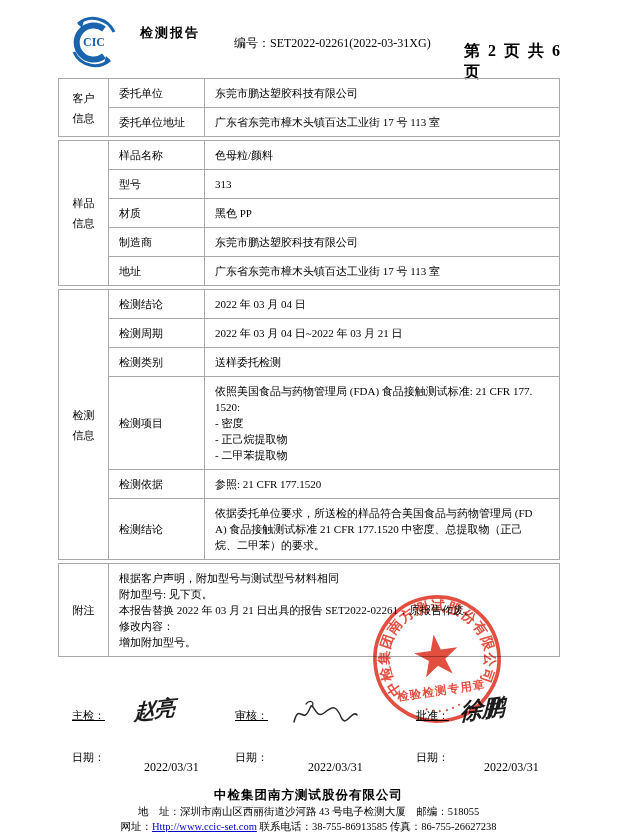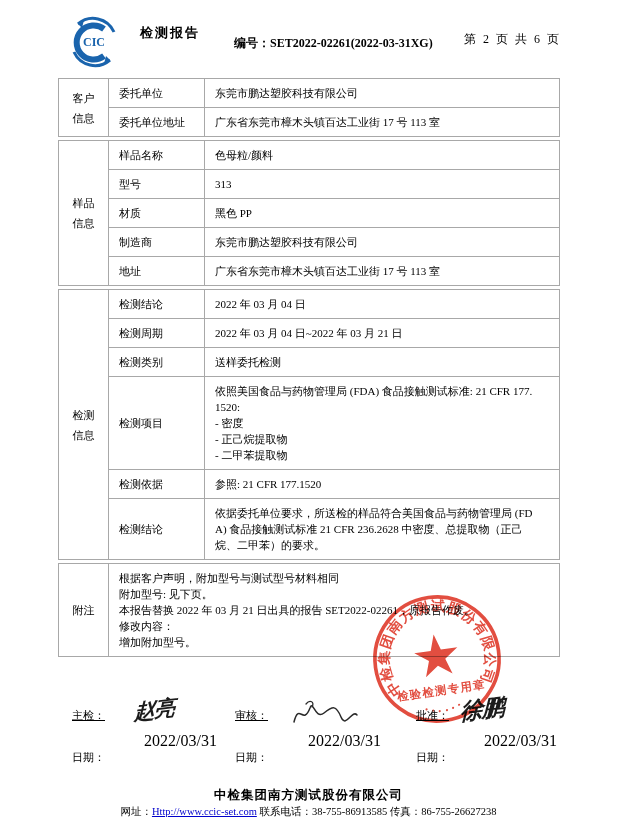--- a/index.html
+++ b/index.html
@@ -5,37 +5,37 @@
   html,body{margin:0;padding:0;}
   body{
     width:617px;height:840px;position:relative;background:#ffffff;
     font-family:"Liberation Serif","DejaVu Serif",serif;color:#000;
     overflow:hidden;
   }
   
   .header{position:absolute;top:0;left:0;width:564px;height:78px;}
   .logo{position:absolute;left:66px;top:14px;width:56px;height:56px;}
   .report-title{position:absolute;left:140px;top:24px;font-size:13px;font-weight:bold;letter-spacing:2px;}
-  .report-no{position:absolute;left:234px;top:35px;font-size:12px;font-weight:bold;}
-  .page-info{position:absolute;left:464px;top:31px;font-size:12px;font-weight:normal;letter-spacing:2px;}
+  .report-no{position:absolute;left:234px;top:35px;font-size:12px;font-weight:normal;}
+  .page-info{position:absolute;left:464px;top:41px;font-size:16px;font-weight:bold;letter-spacing:2px;}
   
   .content{position:absolute;top:78px;left:58px;width:501px;}
   table{width:100%;border-collapse:collapse;table-layout:fixed;margin:0 0 3px 0;}
   col.c-cat{width:50px;} col.c-label{width:96px;} col.c-value{width:355px;}
   td{border:1px solid #a8a8a8;font-size:11px;line-height:16px;padding:6px 8px 6px 10px;vertical-align:middle;word-break:break-all;}
   td.cat{text-align:center;padding:4px 2px;line-height:20px;}
   td.val{padding-right:24px;}
   .cell-line{margin:0;}
   
   .sign-area{position:absolute;top:704px;left:58px;width:501px;height:90px;font-size:11px;}
   .s-lab{position:absolute;top:4px;text-decoration:underline;}
   .sig-name{position:absolute;font-size:21px;font-style:italic;font-weight:600;
     transform:rotate(-7deg) skewX(-8deg);letter-spacing:-1px;color:#1c1c1c;}
   .squiggle{position:absolute;}
-  .d-lab{position:absolute;top:46px;} .d-val{position:absolute;top:28px;font-size:16px;}
+  .d-lab{position:absolute;top:46px;} .d-val{position:absolute;top:56px;font-size:12px;}
   
   .stamp{position:absolute;left:364px;top:586px;width:146px;height:146px;
     transform:rotate(-8deg);opacity:.9;mix-blend-mode:multiply;pointer-events:none;}
   
   .footer{position:absolute;top:786px;left:0;width:617px;text-align:center;}
   .f-company{font-size:12.5px;font-weight:bold;letter-spacing:1px;line-height:18px;}
   .f-line{font-size:10.5px;line-height:15px;}
   .f-link{color:#0000cc;text-decoration:underline;cursor:pointer;}
 </style>
 </head>
@@ -144,21 +144,21 @@
         <div class="cell-line">- 正己烷提取物</div>
         <div class="cell-line">- 二甲苯提取物</div>
       </td>
     </tr>
     <tr>
       <td class="lbl">检测依据</td>
       <td class="val">参照: 21 CFR 177.1520</td>
     </tr>
     <tr>
       <td class="lbl">检测结论</td>
-      <td class="val">依据委托单位要求，所送检的样品符合美国食品与药物管理局 (FDA) 食品接触测试标准 21 CFR 236.2628 中密度、总提取物（正己烷、二甲苯）的要求。</td>
+      <td class="val">依据委托单位要求，所送检的样品符合美国食品与药物管理局 (FDA) 食品接触测试标准 21 CFR 177.1520 中密度、总提取物（正己烷、二甲苯）的要求。</td>
     </tr>
   </tbody>
     </table>
 
   <table>
     <colgroup>
         <col class="c-cat">
         <col class="c-label">
         <col class="c-value">
       </colgroup>
@@ -213,18 +213,19 @@
       <circle cx="68" cy="135.5" r="1.2"></circle>
       <circle cx="75" cy="137" r="1.2"></circle>
     <circle cx="83" cy="137" r="1.2"></circle>
       <circle cx="90" cy="135.5" r="1.2"></circle>
       <circle cx="97" cy="133" r="1.2"></circle>
   </g>
 </svg>
 
 <div class="footer">
   <div class="f-company">中检集团南方测试股份有限公司</div>
+  <div class="f-line">地　址：深圳市南山区西丽街道沙河路 43 号电子检测大厦　邮编：518055</div>
   <div class="f-line">
     <span>网址：</span><a class="f-link">Http://www.ccic-set.com</a>
     <span>联系电话：38-755-86913585</span>
     <span>传真：86-755-26627238</span>
   </div>
 </div>
 
 </body></html>

